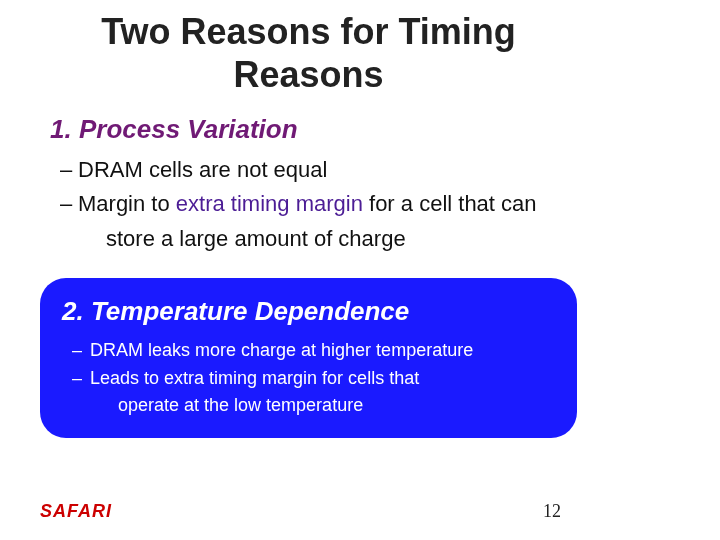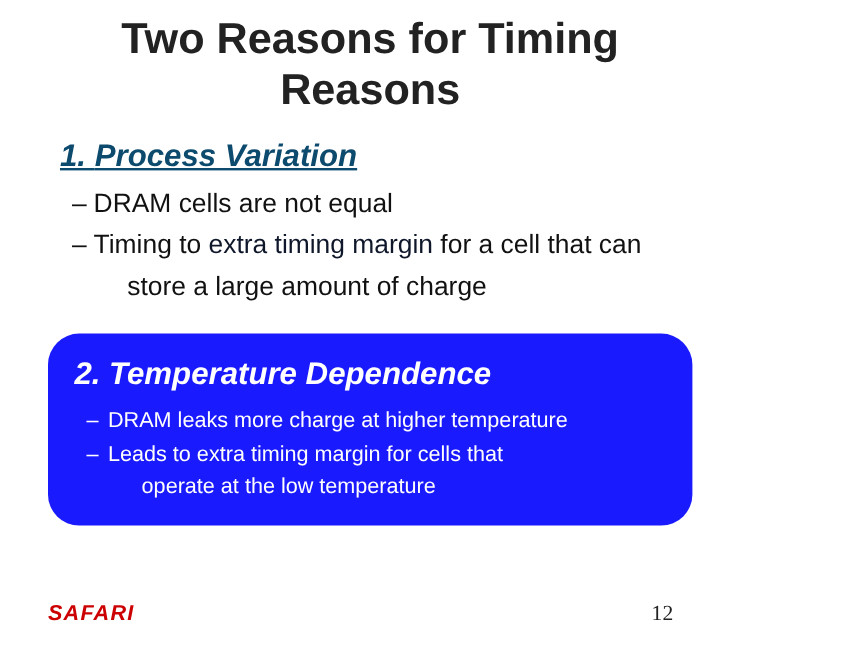--- a/index.html
+++ b/index.html
@@ -48,23 +48,22 @@
 
     .section1 {
       margin-bottom: 18px;
       padding-left: 10px;
     }
 
     .section1-heading {
       font-size: 26px;
       font-style: italic;
       font-weight: bold;
-      color: #0c4a6e;
+      color: #701a75;
       margin-bottom: 8px;
-      text-decoration: underline;
     }
 
     .section1-heading .num {
       font-style: italic;
       font-weight: bold;
     }
 
     .bullet-list {
       list-style: none;
       padding-left: 10px;
@@ -78,21 +77,21 @@
       position: relative;
     }
 
     .bullet-list li::before {
       content: '–';
       position: absolute;
       left: 0;
     }
 
     .highlight-red {
-      color: #0f172a;
+      color: #4c1d95;
     }
 
     .section2 {
       background: #1a1aff;
       border-radius: 26px;
       padding: 18px 22px 18px 22px;
       margin-top: 4px;
     }
 
     .section2-heading {
@@ -152,21 +151,21 @@
 
   <div class="section1">
     <div class="section1-heading">
       <span class="num">1. </span><span>Process Variation</span>
     </div>
     <ul class="bullet-list">
       <li>
         <span>DRAM cells are not equal</span>
       </li>
       <li>
-        <span>Timing to </span><span class="highlight-red">extra timing margin</span><span> for a cell that can<br><span class="indent-wrap">store a large amount of charge</span></span>
+        <span>Margin to </span><span class="highlight-red">extra timing margin</span><span> for a cell that can<br><span class="indent-wrap">store a large amount of charge</span></span>
       </li>
     </ul>
   </div>
 
   <div class="section2">
     <div class="section2-heading">
       <span>2. </span><span>Temperature Dependence</span>
     </div>
     <ul class="bullet-list">
       <li>

